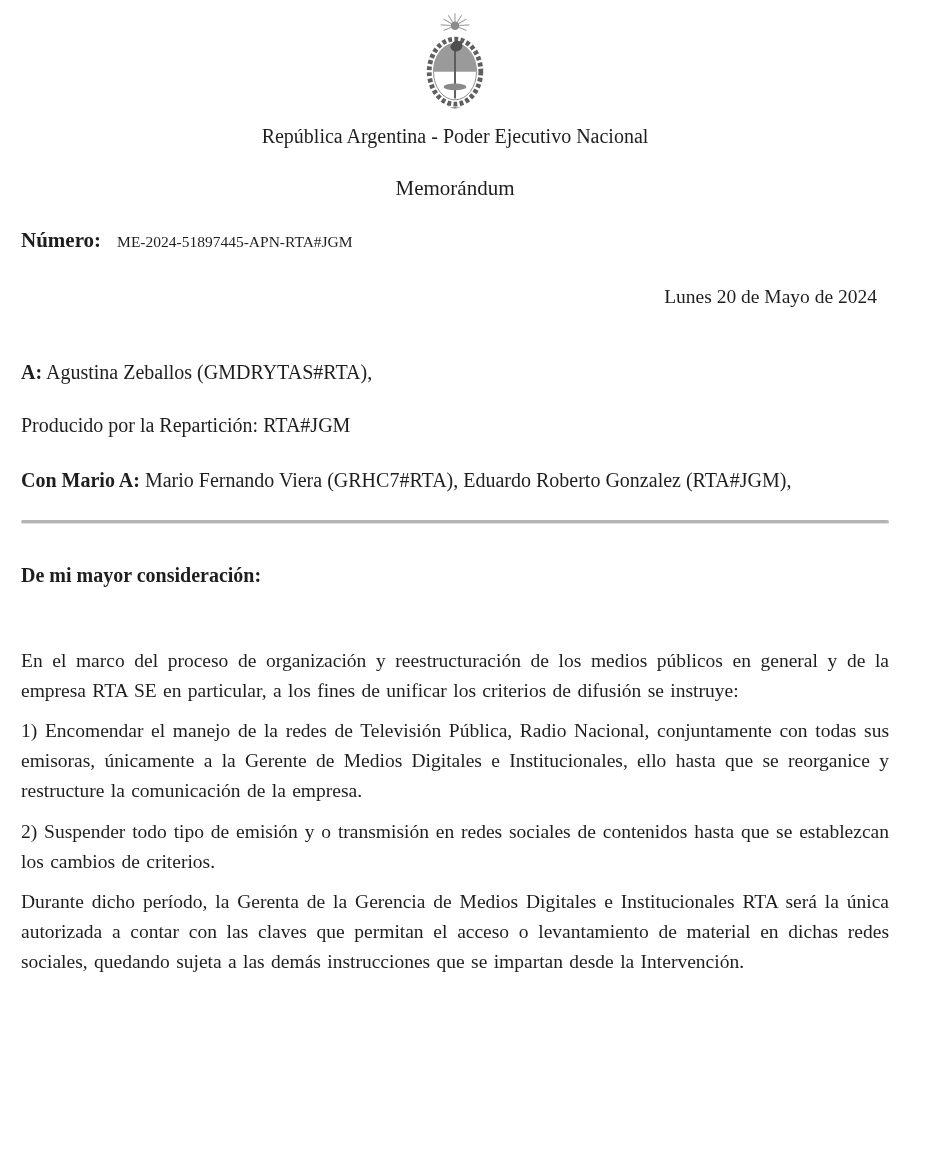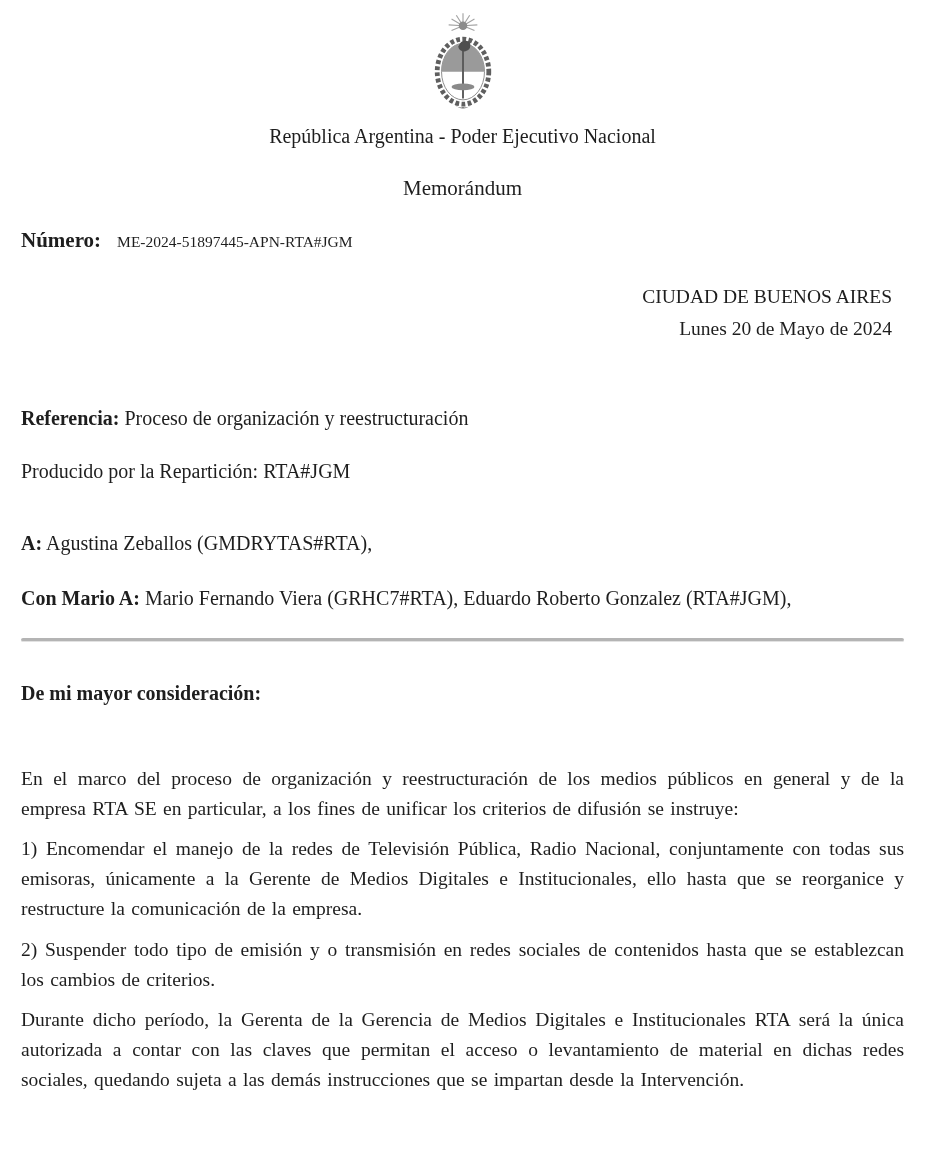--- a/index.html
+++ b/index.html
@@ -4,21 +4,21 @@
 <style>
   html, body { margin: 0; padding: 0; background: #ffffff; }
   .page {
     position: relative;
     width: 950px;
     height: 1159px;
     box-sizing: border-box;
     background: #ffffff;
     color: #1e1e1e;
     font-family: "Liberation Serif", "DejaVu Serif", serif;
-    padding: 12px 46px 0 21px;
+    padding: 12px 61px 0 21px;
     overflow: hidden;
   }
   .crest { text-align: center; height: 104px; }
   .crest svg { display: inline-block; }
   .hdr-line { text-align: center; font-size: 20px; line-height: 24px; }
   .hdr-line.first { margin-top: 8px; }
   .doc-title { text-align: center; font-weight: 400; font-size: 21px; line-height: 24px; margin-top: 28px; }
   .number-row { margin-top: 27px; font-size: 21px; line-height: 27px; }
   .number-row .lbl { font-weight: 700; }
   .number-row .val { font-size: 15.5px; margin-left: 16px; }
@@ -82,35 +82,30 @@
   </div>
 
   <div class="hdr-line first">República Argentina - Poder Ejecutivo Nacional</div>
   <div class="doc-title">Memorándum</div>
 
   <div class="number-row">
     <span class="lbl">Número:</span><span class="val">ME-2024-51897445-APN-RTA#JGM</span>
   </div>
 
   <div class="place-date">
-    <div>CIUDAD DE BUENOS AIRES</div>
     <div>Lunes 20 de Mayo de 2024</div>
   </div>
 
-  <div class="meta-row reference-row">
-    <span class="lbl-b">Referencia:</span>
-    <span>Proceso de organización y reestructuración</span>
-  </div>
-
-  <div class="meta-row produced-row">Producido por la Repartición: RTA#JGM</div>
 
   <div class="meta-row to-row">
     <span class="lbl-b">A:</span>
     <span>Agustina Zeballos (GMDRYTAS#RTA),</span>
   </div>
+
+  <div class="meta-row produced-row">Producido por la Repartición: RTA#JGM</div>
 
   <div class="meta-row cc-row">
     <span class="lbl-b">Con Mario A:</span>
     <span>Mario Fernando Viera (GRHC7#RTA), Eduardo Roberto Gonzalez (RTA#JGM),</span>
   </div>
 
   <div class="rule"></div>
 
   <div class="salutation">De mi mayor consideración:</div>
 

